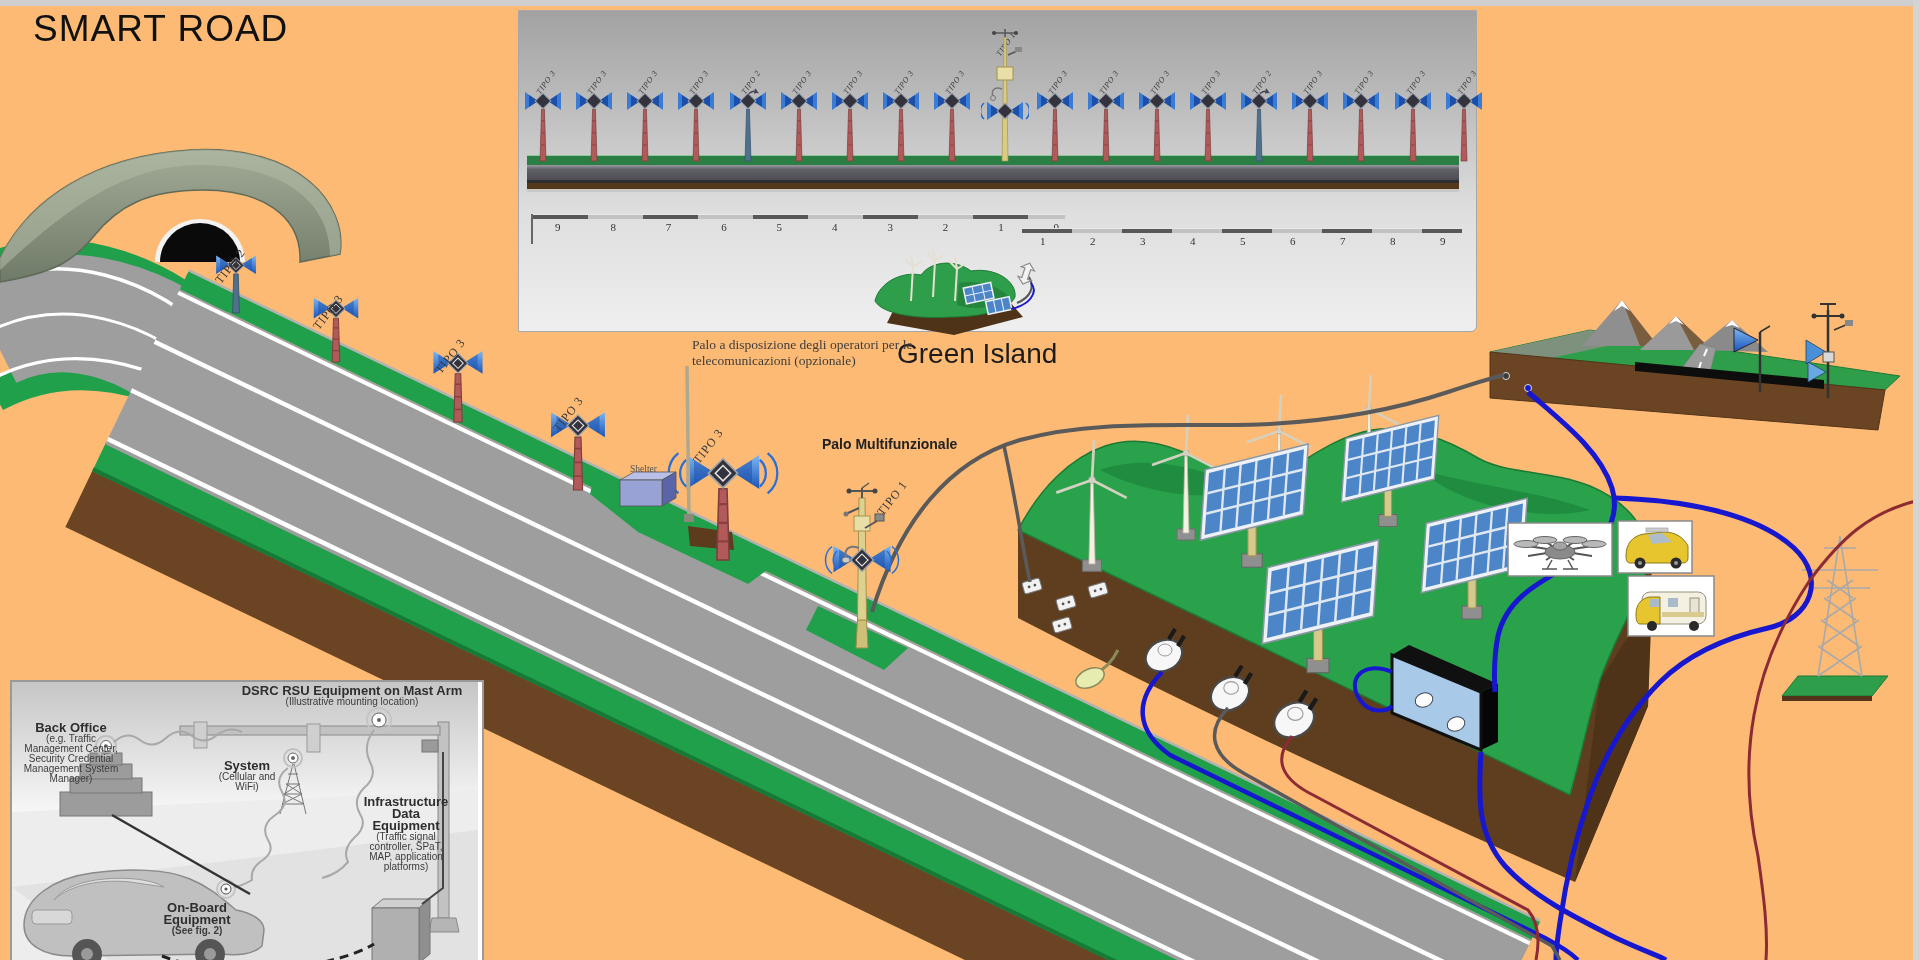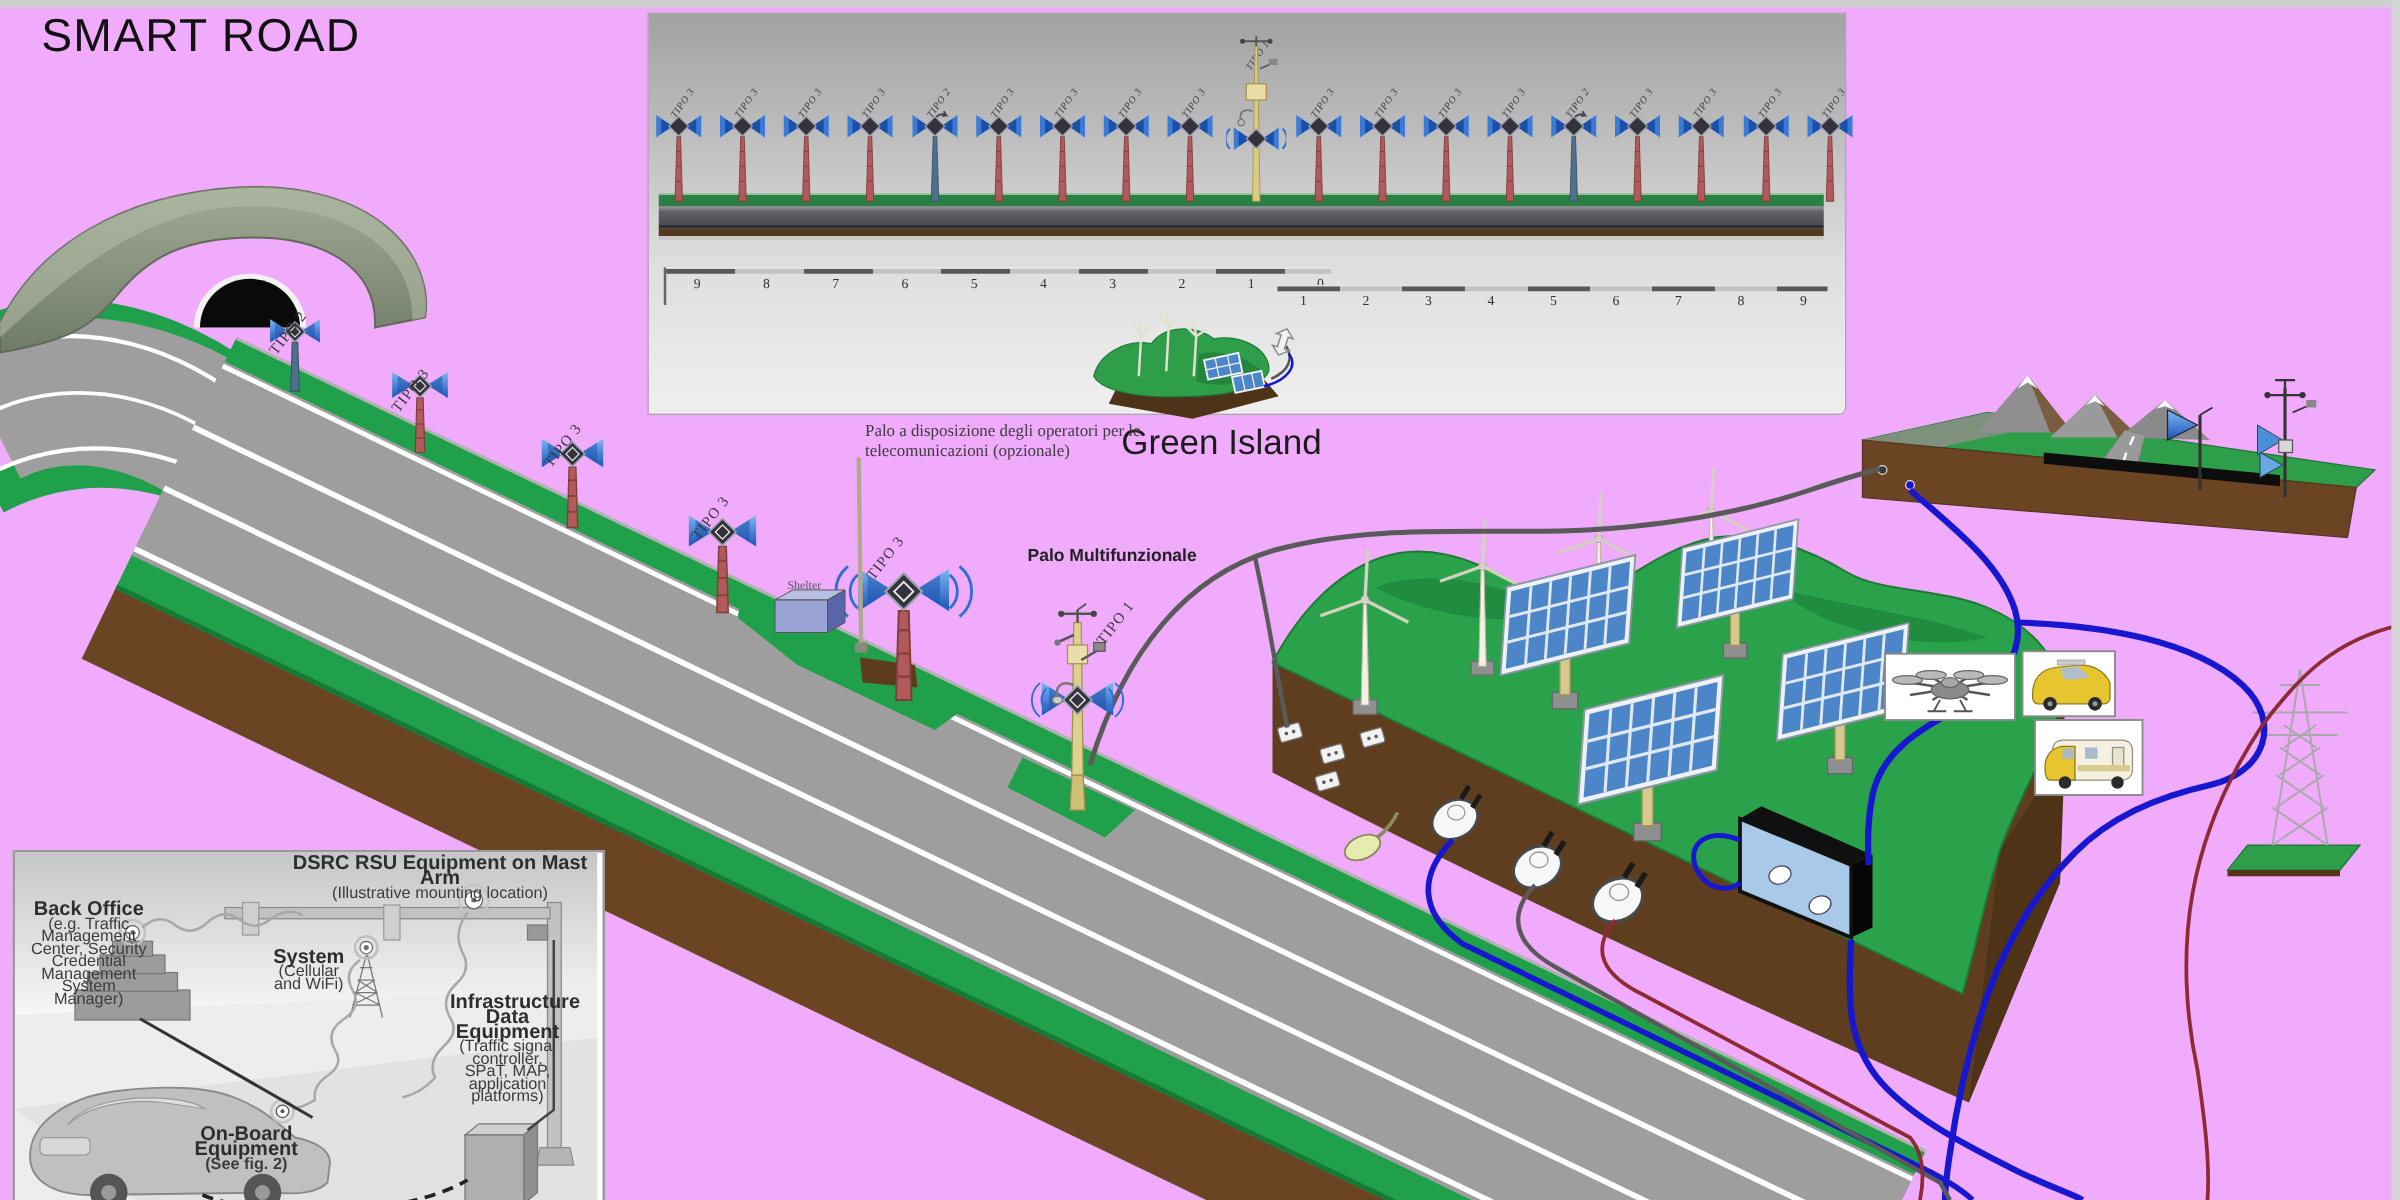--- a/index.html
+++ b/index.html
@@ -1,16 +1,16 @@
 <!DOCTYPE html>
 <html><head>
 <meta charset="utf-8">
 <style>
   html,body{margin:0;padding:0;background:#fff;}
-  #canvas{position:relative;width:1920px;height:960px;overflow:hidden;background:#f0abfc;
+  #canvas{position:relative;width:1920px;height:960px;overflow:hidden;background:#fdba74;
           font-family:"Liberation Sans",sans-serif;}
   #scene{position:absolute;left:0;top:0;z-index:1;}
   .edge-top{position:absolute;left:0;top:0;width:1920px;height:6px;background:#cfcfcf;z-index:8;}
   .edge-right{position:absolute;right:0;top:0;width:7px;height:960px;background:#d4d4d4;z-index:8;}
 
   
   .txt{position:absolute;z-index:6;color:#1a1a1a;}
   #title{left:33px;top:8px;font-size:37px;font-weight:400;letter-spacing:1px;color:#111;}
   #tunnel-note{left:10px;top:112px;width:262px;font-size:15.5px;line-height:17.5px;font-weight:600;}
   #green-title{left:897px;top:338px;font-size:28px;font-weight:400;color:#1c1c1c;}
@@ -45,22 +45,22 @@
   .rbar{position:absolute;left:0;top:0;height:4px;width:100%;
         background:repeating-linear-gradient(90deg,#585858 0 55px,#c2c2c2 55px 110px);border-top:1px solid #e8e8e8;}
   #ruler-right .rbar{background:repeating-linear-gradient(90deg,#585858 0 50px,#c2c2c2 50px 100px);}
   .rnum{position:absolute;top:7px;font-family:"Liberation Serif",serif;font-size:11px;color:#333;}
   #mini-island{position:absolute;left:340px;top:232px;}
 
   
   #bottom-inset{position:absolute;left:10px;top:680px;width:470px;height:292px;z-index:5;
                 background:#fff;border:2px solid #9a9a9a;}
   #bottom-inset .lbl{position:absolute;text-align:center;color:#2e2e2e;z-index:3;}
-  #bottom-inset .lbl b{display:block;font-size:16px;line-height:12px;}
-  #bottom-inset .lbl span{display:block;font-size:13px;line-height:10px;color:#3c3c3c;text-align:center;}
+  #bottom-inset .lbl b{display:block;font-size:13px;line-height:12px;}
+  #bottom-inset .lbl span{display:block;font-size:10px;line-height:10px;color:#3c3c3c;text-align:center;}
   #bi-dsrc{left:218px;top:3px;width:244px;}
   #bi-back{left:10px;top:40px;width:98px;}
   #bi-tower{left:200px;top:78px;width:70px;}
   #bi-infra{left:348px;top:114px;width:92px;}
   #bi-obe{left:120px;top:220px;width:130px;font-weight:bold;}
 </style>
 </head>
 <body>
 
 <div id="canvas">

